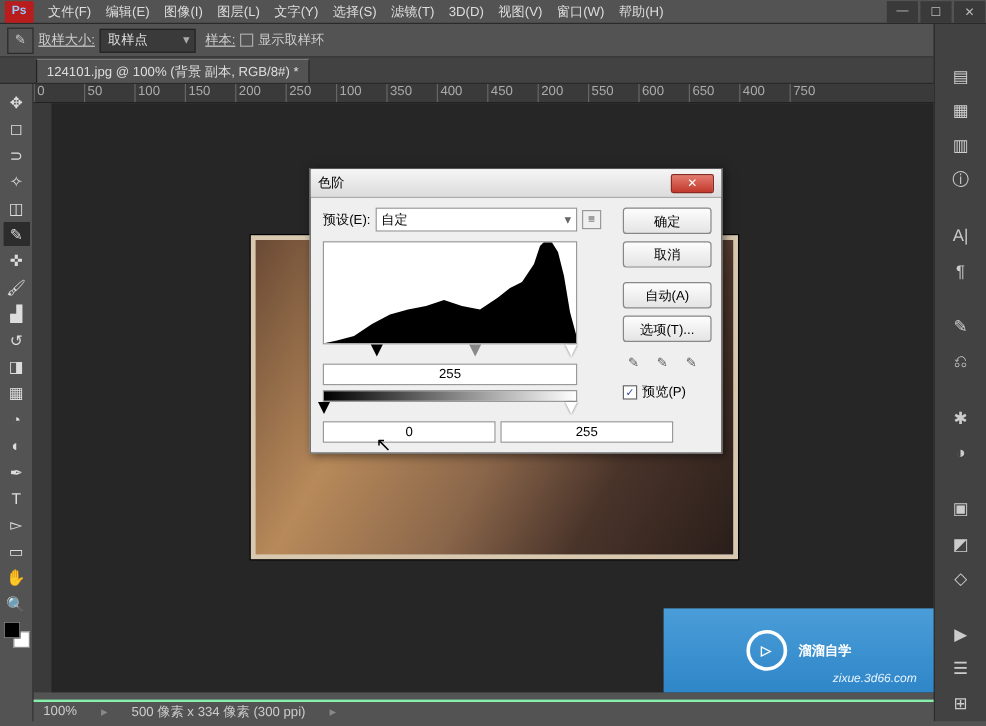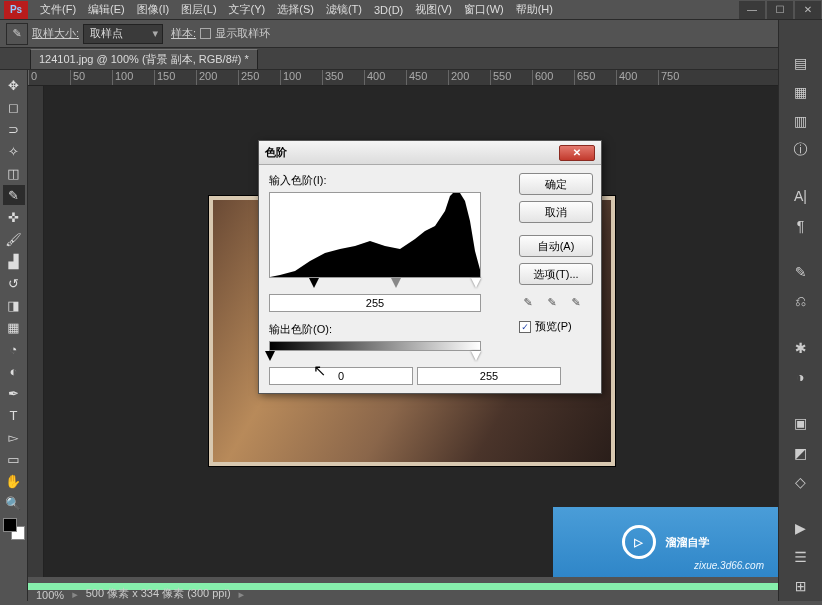--- a/index.html
+++ b/index.html
@@ -41,26 +41,26 @@
 .rstrip{position:absolute;right:0;top:20px;width:44px;bottom:4px;background:#424242;border-left:1px solid #2a2a2a;display:flex;flex-direction:column;align-items:center;padding-top:28px;}
 .rstrip .ricon{width:28px;height:24px;margin:3px 0;display:flex;align-items:center;justify-content:center;color:#ccc;font-size:14px;}
 .rstrip .gap{height:18px;}
 
 
 .canvas-area{position:absolute;left:44px;top:86px;right:44px;bottom:28px;background:#262626;}
 .doc{position:absolute;left:165px;top:110px;width:406px;height:270px;background:#d8c8b0;box-shadow:0 0 0 1px #000;}
 .docinner{position:absolute;left:4px;top:4px;right:4px;bottom:4px;background:linear-gradient(120deg,#6a4a35 0%,#b88a5a 30%,#8a664a 55%,#4a342a 75%,#2a1e1a 100%);}
 
 
-.status{position:absolute;left:28px;right:44px;bottom:4px;height:18px;background:#535353;border-top:7px solid #86efac;color:#ccc;display:flex;align-items:flex-end;padding:0 8px;font-size:10px;}
+.status{position:absolute;left:28px;right:44px;bottom:4px;height:18px;background:#535353;border-top:2px solid #86efac;color:#ccc;display:flex;align-items:center;padding:0 8px;font-size:10px;gap:12px;}
 .status .sep{margin:0 8px;color:#888;}
 
 
 .dialog{position:absolute;left:258px;top:140px;width:344px;background:#efefef;border:1px solid #555;box-shadow:2px 2px 8px rgba(0,0,0,.5);}
-.dlg-title{height:24px;background:linear-gradient(#f5f5f5,#dcdcdc);display:flex;align-items:center;padding:0 6px;border-bottom:1px solid #aaa;font-weight:bold;}
+.dlg-title{height:24px;background:linear-gradient(#f5f5f5,#dcdcdc);display:flex;align-items:center;padding:0 6px;border-bottom:1px solid #aaa;}
 .dlg-title span{font-size:11px;}
 .dlg-close{margin-left:auto;width:36px;height:16px;background:linear-gradient(#e47a6f,#c23a2d);border-radius:2px;color:#fff;display:flex;align-items:center;justify-content:center;font-size:10px;border:1px solid #8a2a20;}
 .dlg-body{display:flex;}
 .dlg-left{flex:1;padding:8px 10px;}
 .dlg-right{width:90px;padding:8px 8px;}
 .row{display:flex;align-items:center;margin-bottom:8px;}
 .row label{font-size:11px;margin-right:4px;}
 .combo{flex:1;height:20px;background:#fff;border:1px solid #999;display:flex;align-items:center;padding:0 4px;position:relative;}
 .combo:after{content:"▾";position:absolute;right:4px;color:#666;}
 .mini{width:16px;height:16px;border:1px solid #999;margin-left:4px;display:flex;align-items:center;justify-content:center;color:#555;font-size:10px;}
@@ -208,35 +208,40 @@
   <span class="sep">▸</span>
 </div>
 
 <div class="dialog">
   <div class="dlg-title">
     <span>色阶</span>
     <div class="dlg-close">✕</div>
   </div>
   <div class="dlg-body">
     <div class="dlg-left">
-      <div class="hist-label">输入色阶(I):</div>
+      <div class="row">
+        <label>预设(E):</label>
+        <div class="combo">
+            <span>自定</span>
+          </div>
+        <div class="mini">≡</div>
+      </div>
       <div class="hist">
         <svg width="212" height="86" viewBox="0 0 212 86">
           <path d="M0,86 L10,84 L25,80 L40,70 L55,62 L70,58 L85,55 L100,50 L115,55 L130,58 L145,48 L155,40 L165,35 L175,20 L180,5 L185,0 L190,2 L195,10 L200,30 L205,60 L212,86 Z" fill="#000"></path>
         </svg>
       </div>
       <div class="sliders">
         <div class="tri black" style="left:40px"></div>
         <div class="tri gray" style="left:122px"></div>
         <div class="tri white" style="left:202px"></div>
       </div>
       <div class="vals">
         <input value="255" style="">
       </div>
-      <div class="hist-label" style="margin-top:10px">输出色阶(O):</div>
       <div class="grad"></div>
       <div class="sliders">
         <div class="tri black" style="left:-4px"></div>
         <div class="tri white" style="left:202px"></div>
       </div>
       <div class="vals" style="justify-content:space-between">
         <input style="flex: 0 0 50px;" value="0">
         <input style="flex: 0 0 50px;" value="255">
       </div>
     </div>

